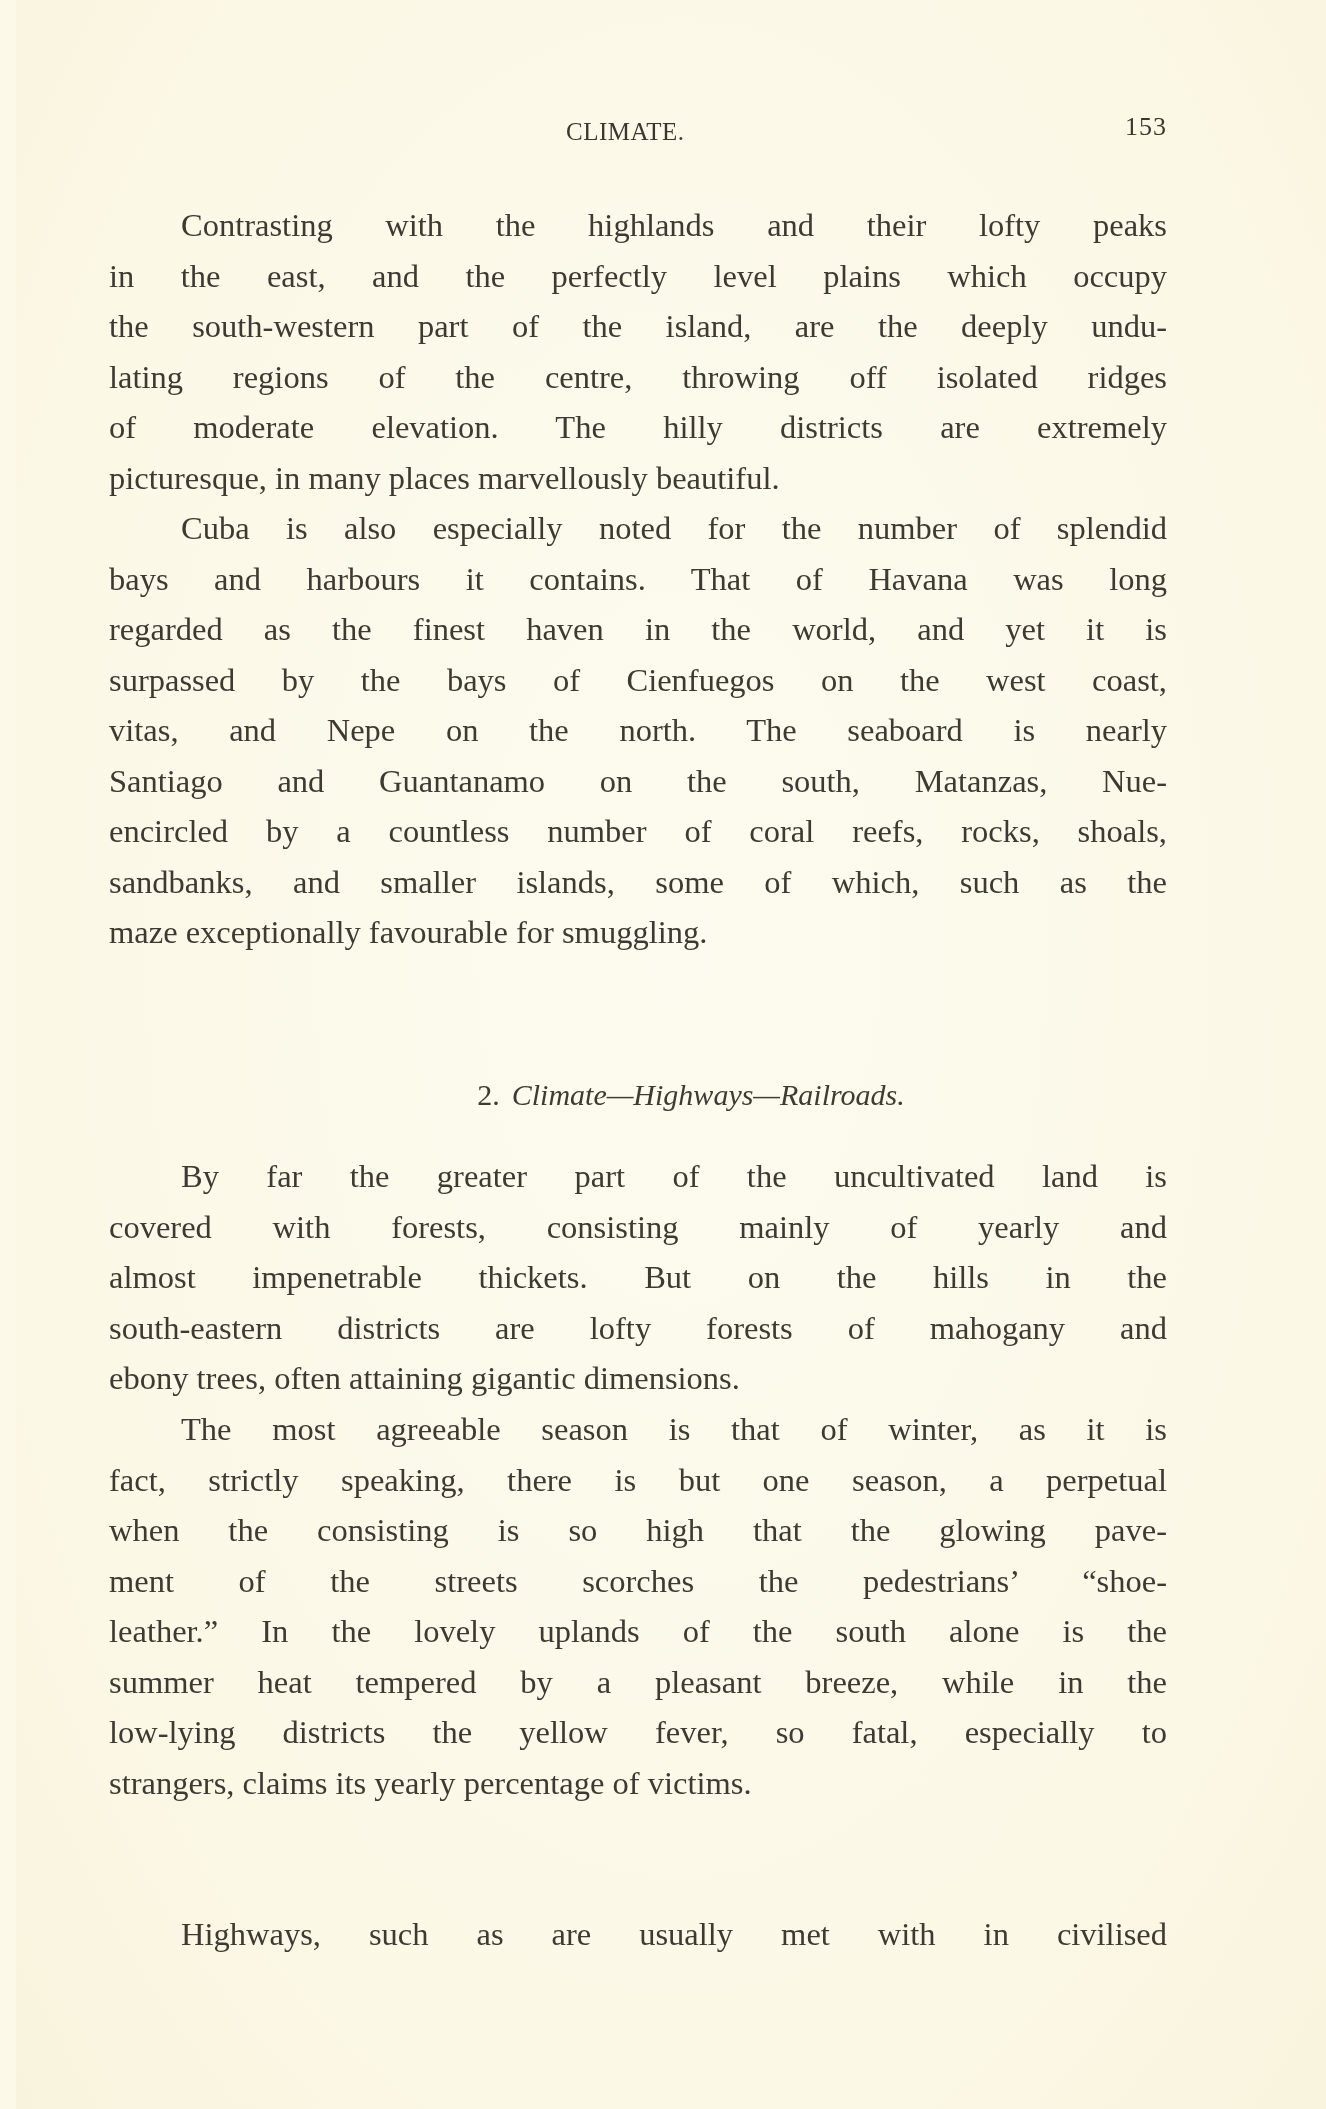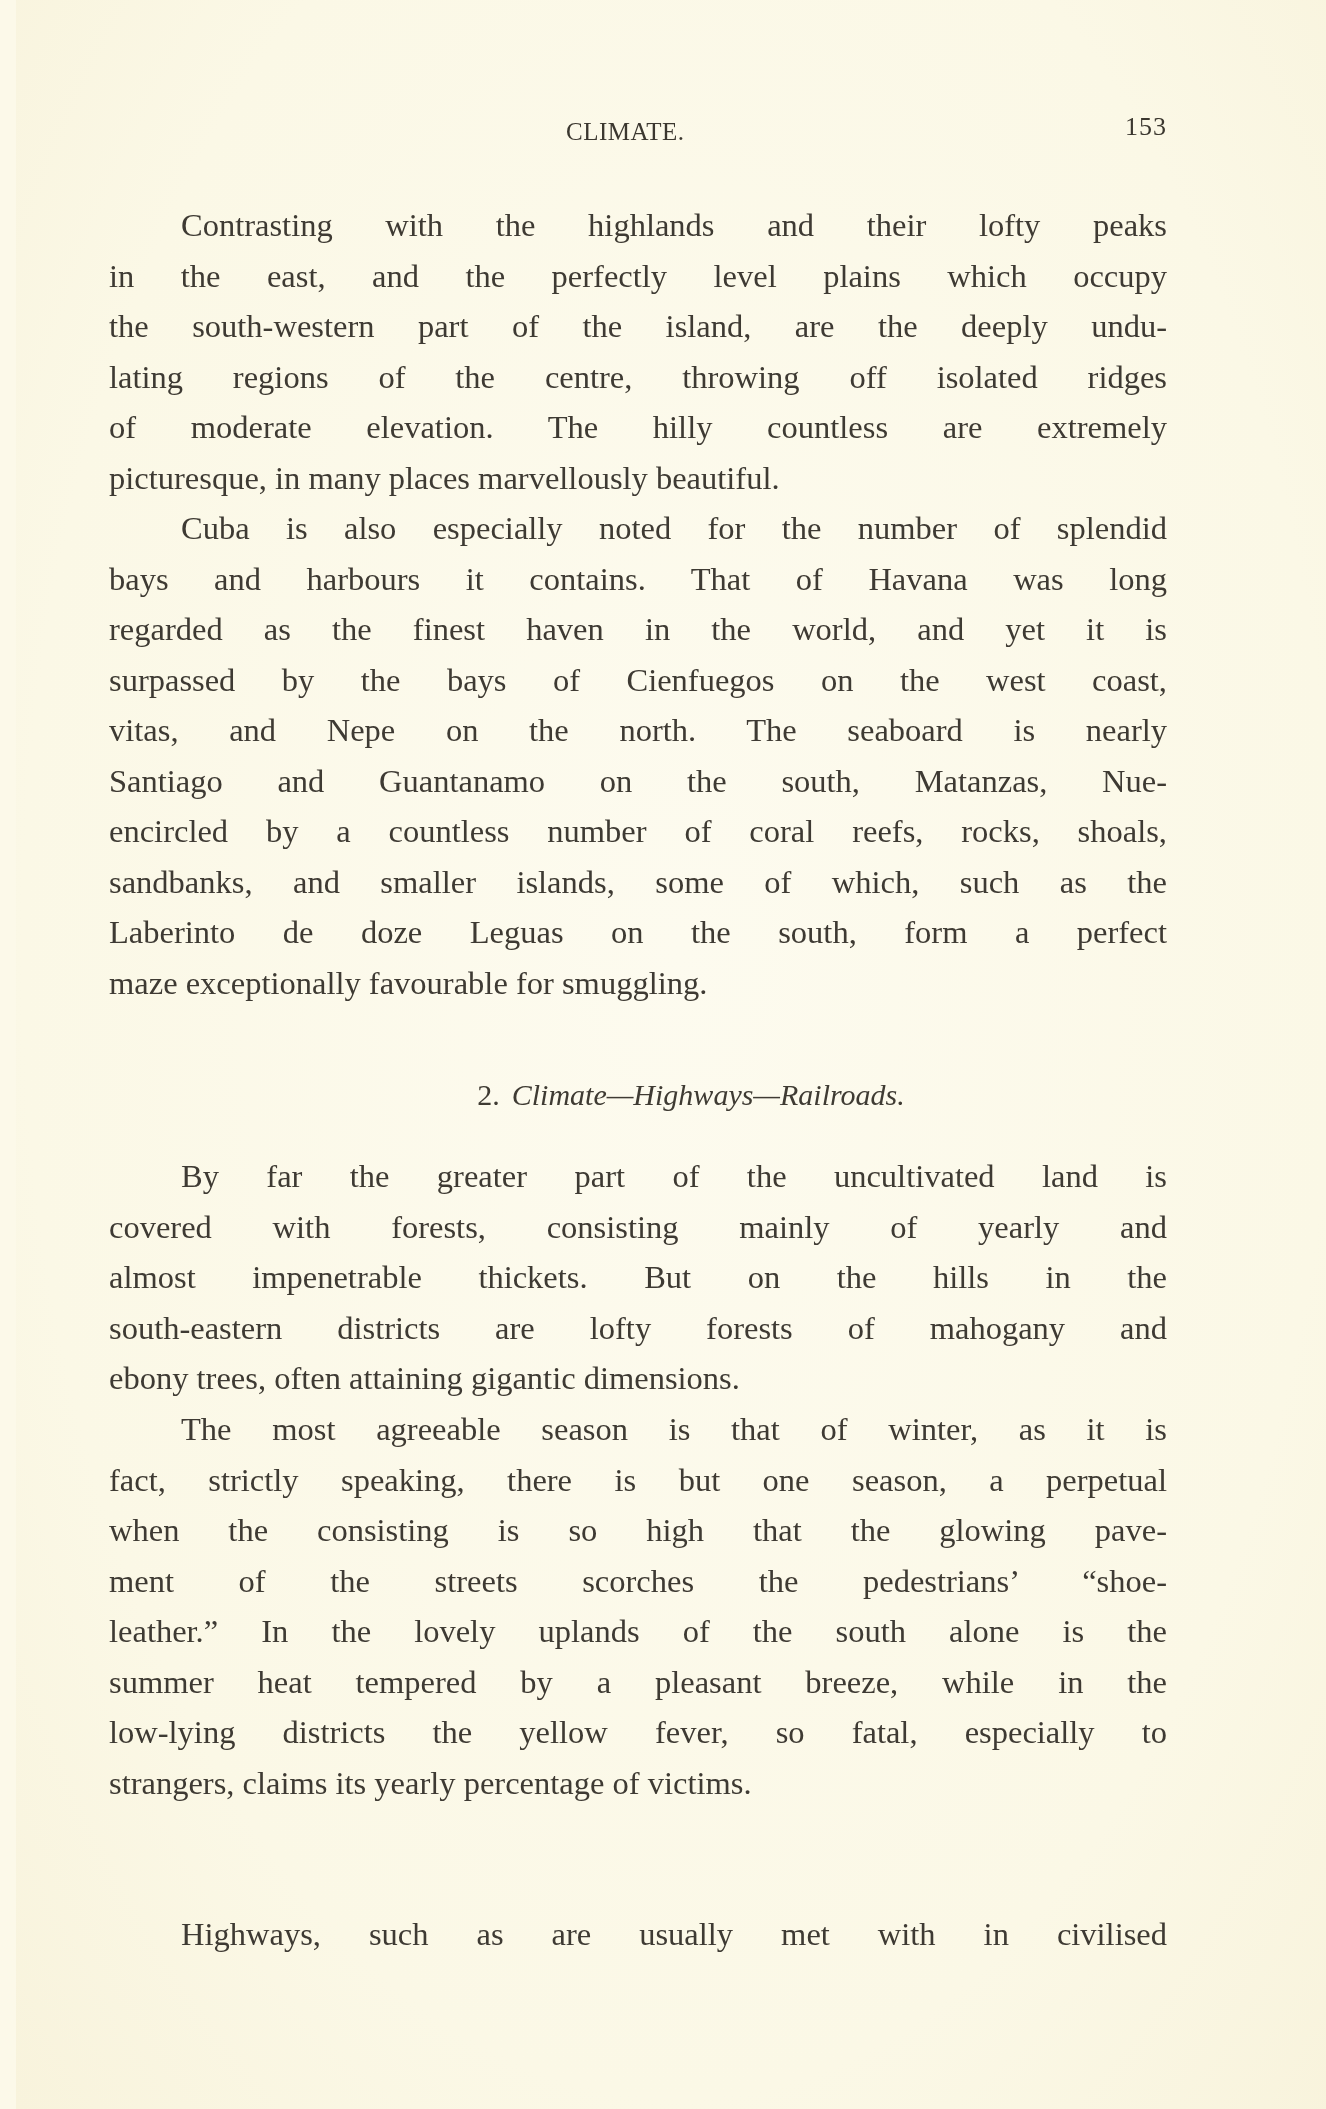--- a/index.html
+++ b/index.html
@@ -108,34 +108,33 @@
   <div class="running-head">
     <span class="running-title">CLIMATE.</span>
     <span class="page-number">153</span>
   </div>
 
   <div class="text-block p1">
     <span class="line indent"><span class="line-inner">Contrasting with the highlands and their lofty peaks</span></span>
     <span class="line"><span class="line-inner">in the east, and the perfectly level plains which occupy</span></span>
     <span class="line"><span class="line-inner">the south-western part of the island, are the deeply undu-</span></span>
     <span class="line"><span class="line-inner">lating regions of the centre, throwing off isolated ridges</span></span>
-    <span class="line"><span class="line-inner">of moderate elevation.  The hilly countless are extremely</span></span>
+    <span class="line"><span class="line-inner">of moderate elevation.  The hilly districts are extremely</span></span>
     <span class="line last"><span class="line-inner">picturesque, in many places marvellously beautiful.</span></span>
   </div>
 
   <div class="text-block p2">
     <span class="line indent"><span class="line-inner">Cuba is also especially noted for the number of splendid</span></span>
     <span class="line"><span class="line-inner">bays and harbours it contains.  That of Havana was long</span></span>
     <span class="line"><span class="line-inner">regarded as the finest haven in the world, and yet it is</span></span>
     <span class="line"><span class="line-inner">surpassed by the bays of Cienfuegos on the west coast,</span></span>
     <span class="line"><span class="line-inner">vitas, and Nepe on the north.  The seaboard is nearly</span></span>
     <span class="line"><span class="line-inner">Santiago and Guantanamo on the south, Matanzas, Nue-</span></span>
     <span class="line"><span class="line-inner">encircled by a countless number of coral reefs, rocks, shoals,</span></span>
     <span class="line"><span class="line-inner">sandbanks, and smaller islands, some of which, such as the</span></span>
-    <span class="line"><span class="line-inner">Laberinto de doze Leguas on the south, form a perfect</span></span>
     <span class="line last"><span class="line-inner">maze exceptionally favourable for smuggling.</span></span>
   </div>
 
   <div class="section-heading">
     <span class="num">2.</span><span class="title">Climate—Highways—Railroads.</span>
   </div>
 
   <div class="text-block p3">
     <span class="line indent"><span class="line-inner">By far the greater part of the uncultivated land is</span></span>
     <span class="line"><span class="line-inner">covered with forests, consisting mainly of yearly and</span></span>

